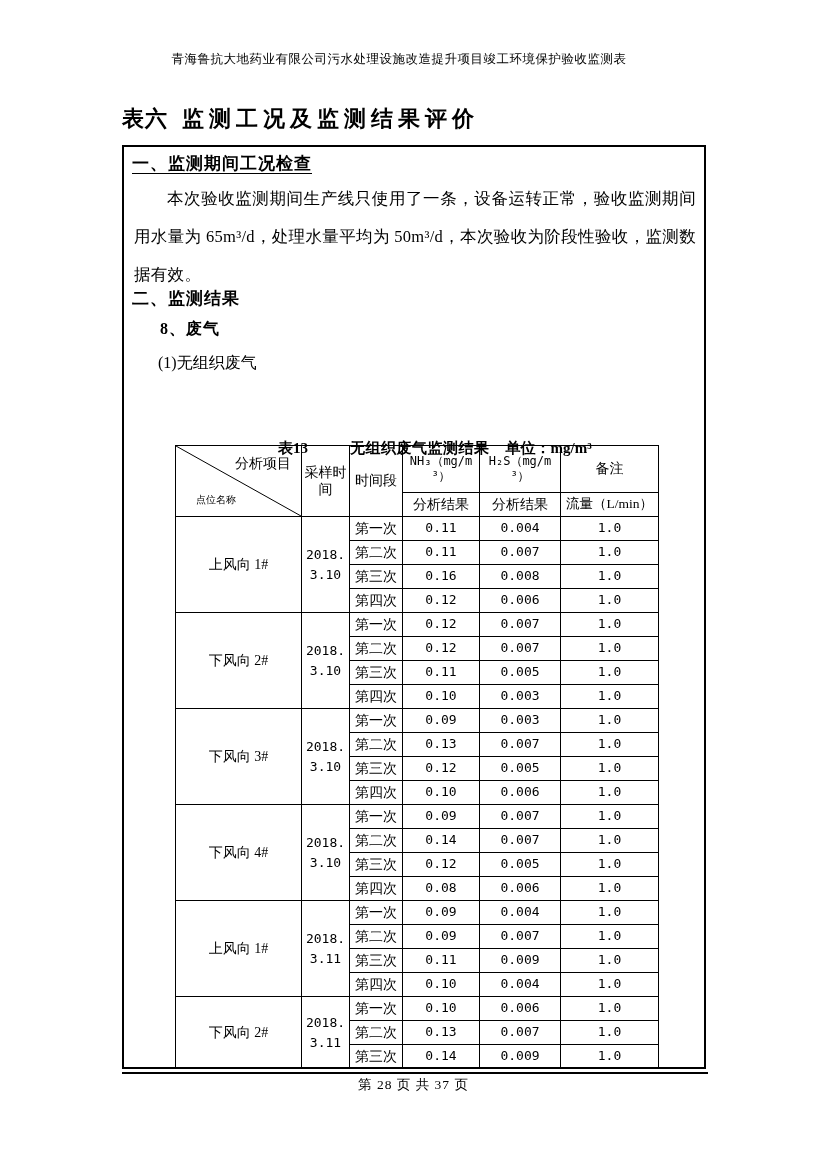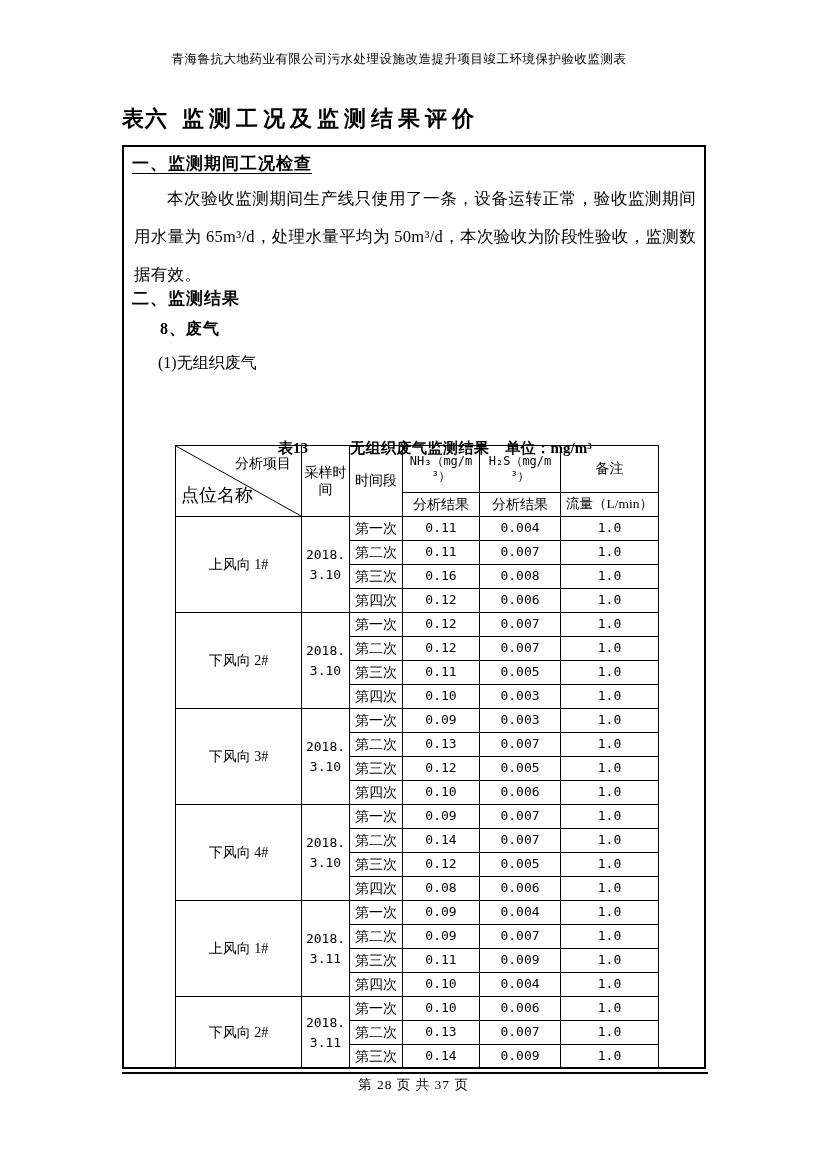--- a/index.html
+++ b/index.html
@@ -52,21 +52,21 @@
   .t13 thead tr.hrowA{height:47px;}
   .t13 thead tr.hrowB{height:24px;}
   .t13 tbody tr{height:24px;}
   .cjk{font-size:14px;}
   .latin-h{font-family:"DejaVu Sans Mono",monospace;font-size:12px;word-break:break-all;line-height:1.4;}
   .mixed-h{font-size:13.5px;}
   .num{font-family:"DejaVu Sans Mono",monospace;font-size:13px;}
   .diag-cell{position:relative;}
   .diag-cell svg{position:absolute;left:0;top:0;width:100%;height:100%;}
   .diag-top{position:absolute;top:9px;right:10px;font-size:14px;}
-  .diag-bottom{position:absolute;bottom:10px;left:5px;font-size:18px;}
+  .diag-bottom{position:absolute;bottom:10px;left:20px;font-size:10px;}
   .wrap2{font-size:14px;line-height:22px;padding:0 6px;word-break:break-all;}
   .date-cell div{line-height:20px;text-align:center;}
   .footer-line{
     position:absolute;left:122px;top:1072px;width:586px;border-top:2px solid #000;
   }
   .doc-footer{
     position:absolute;top:1076px;left:0;width:827px;text-align:center;
     font-size:13.5px;letter-spacing:1px;
   }
 </style>

